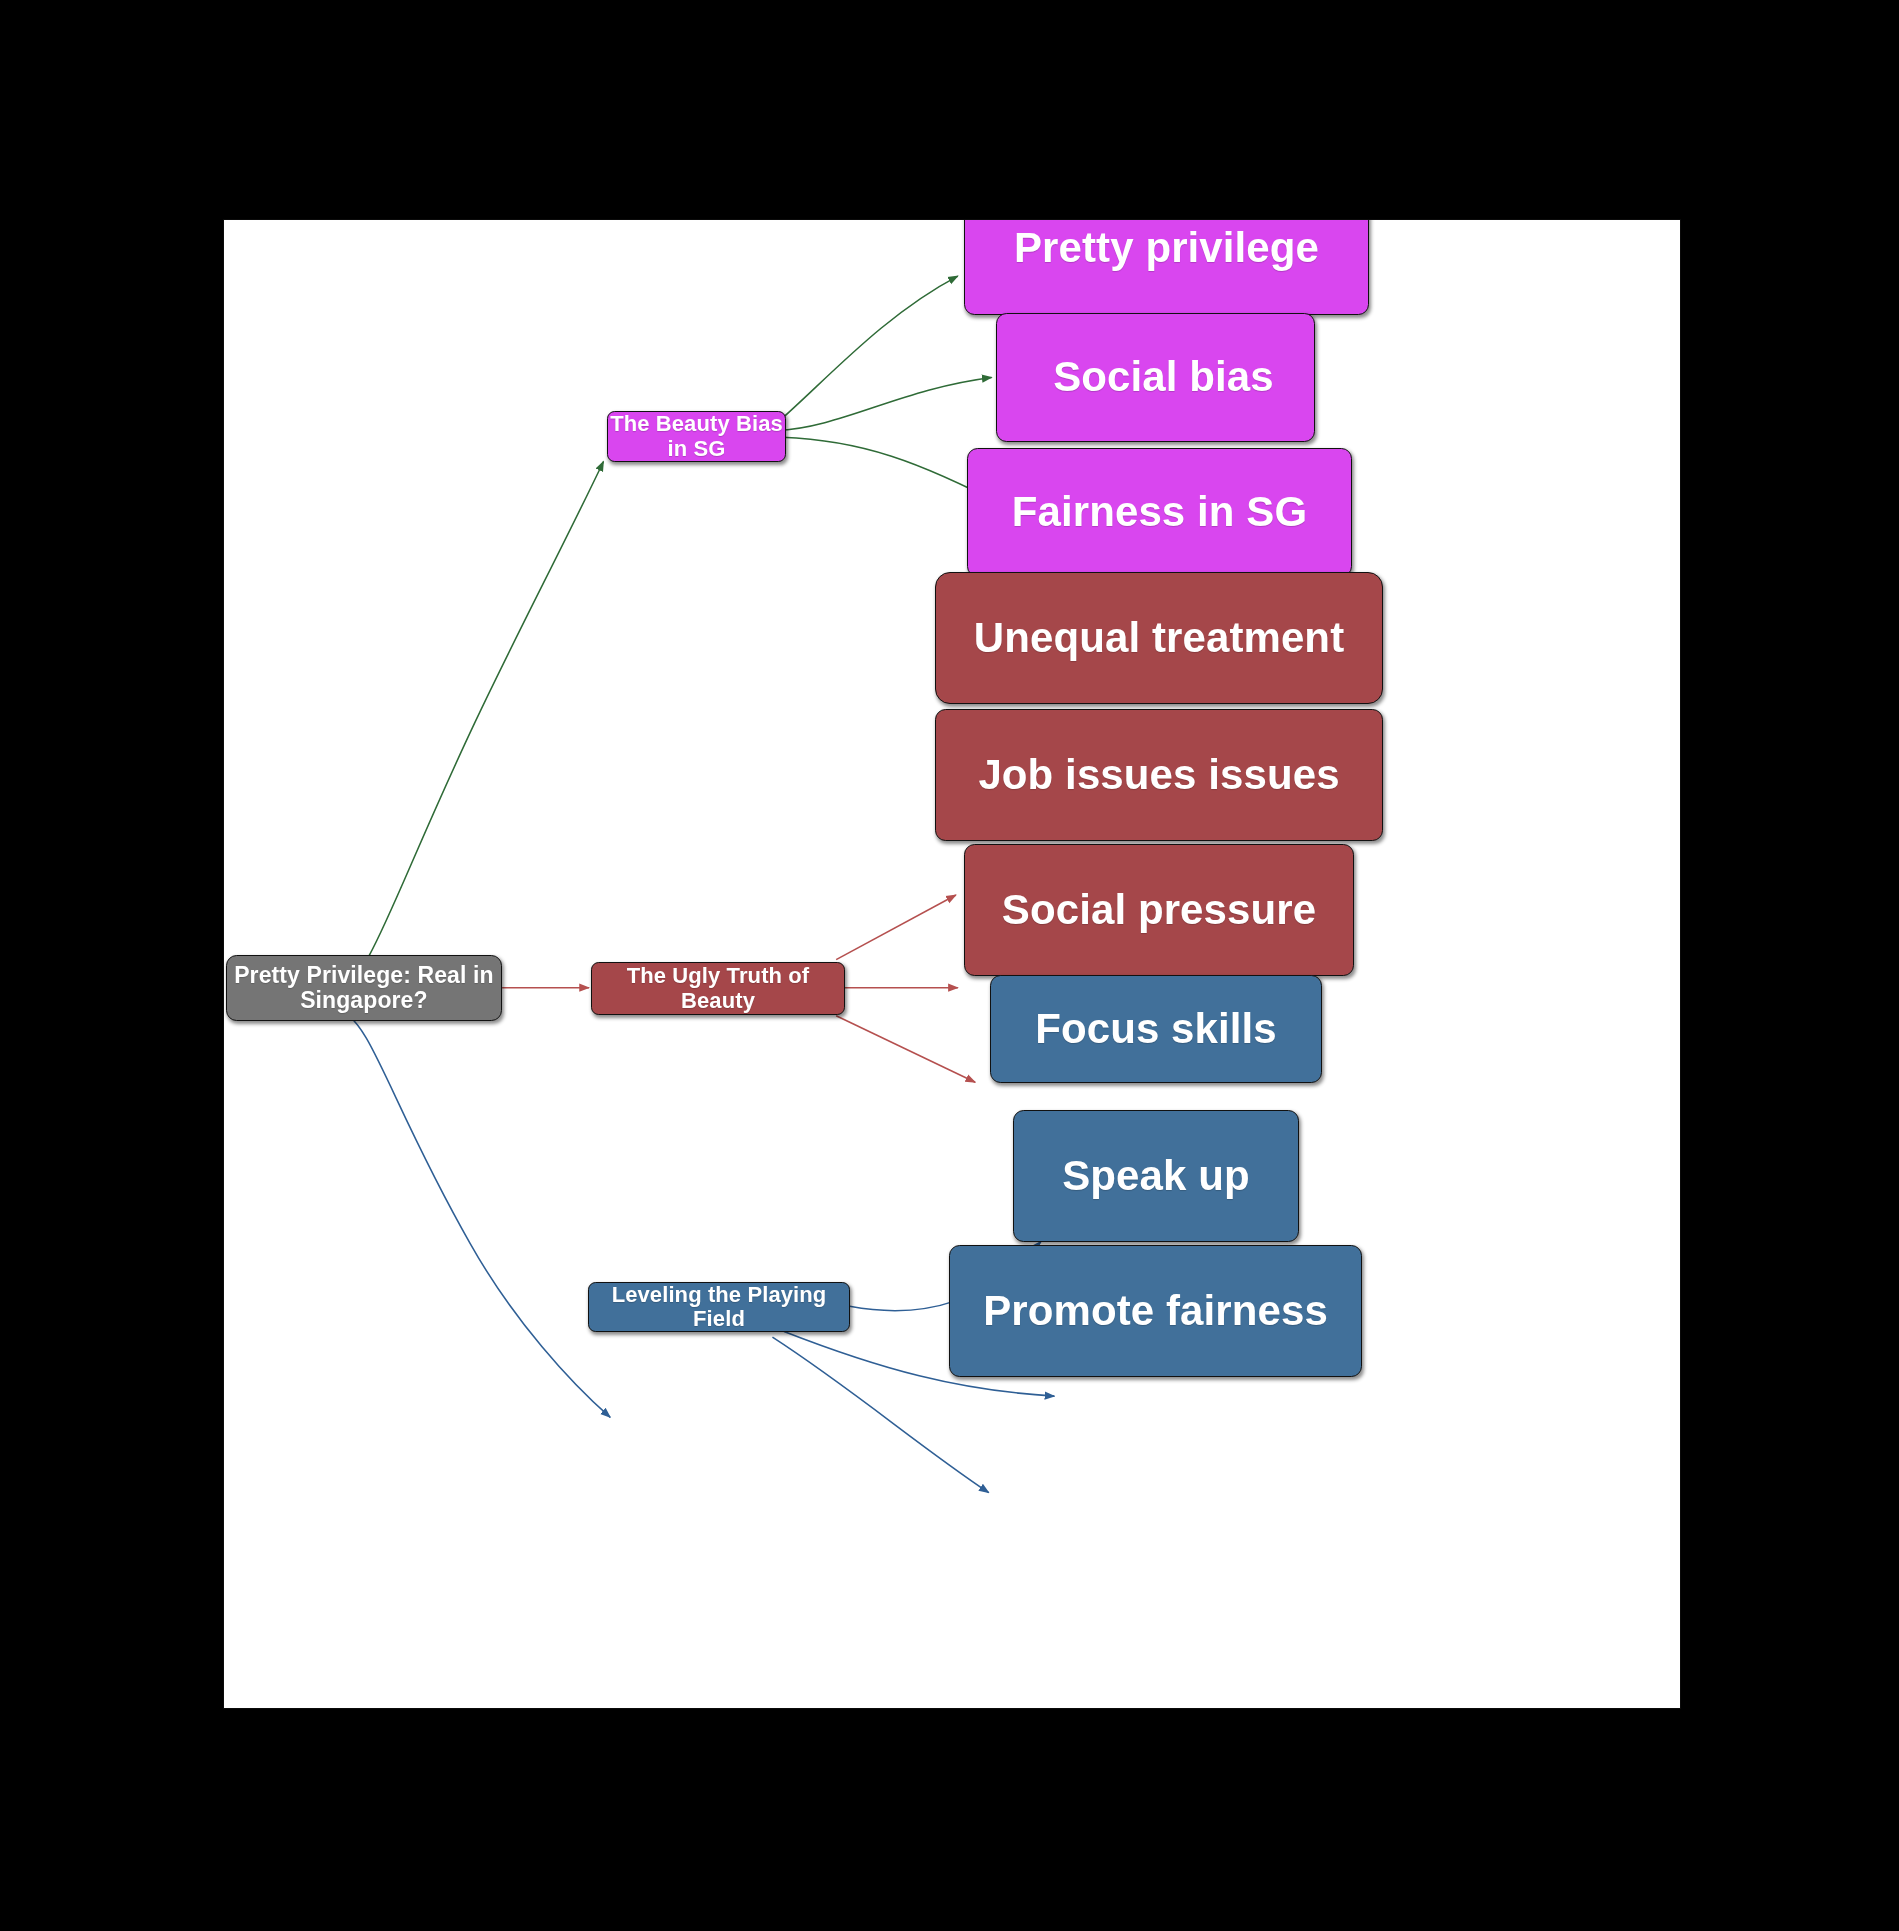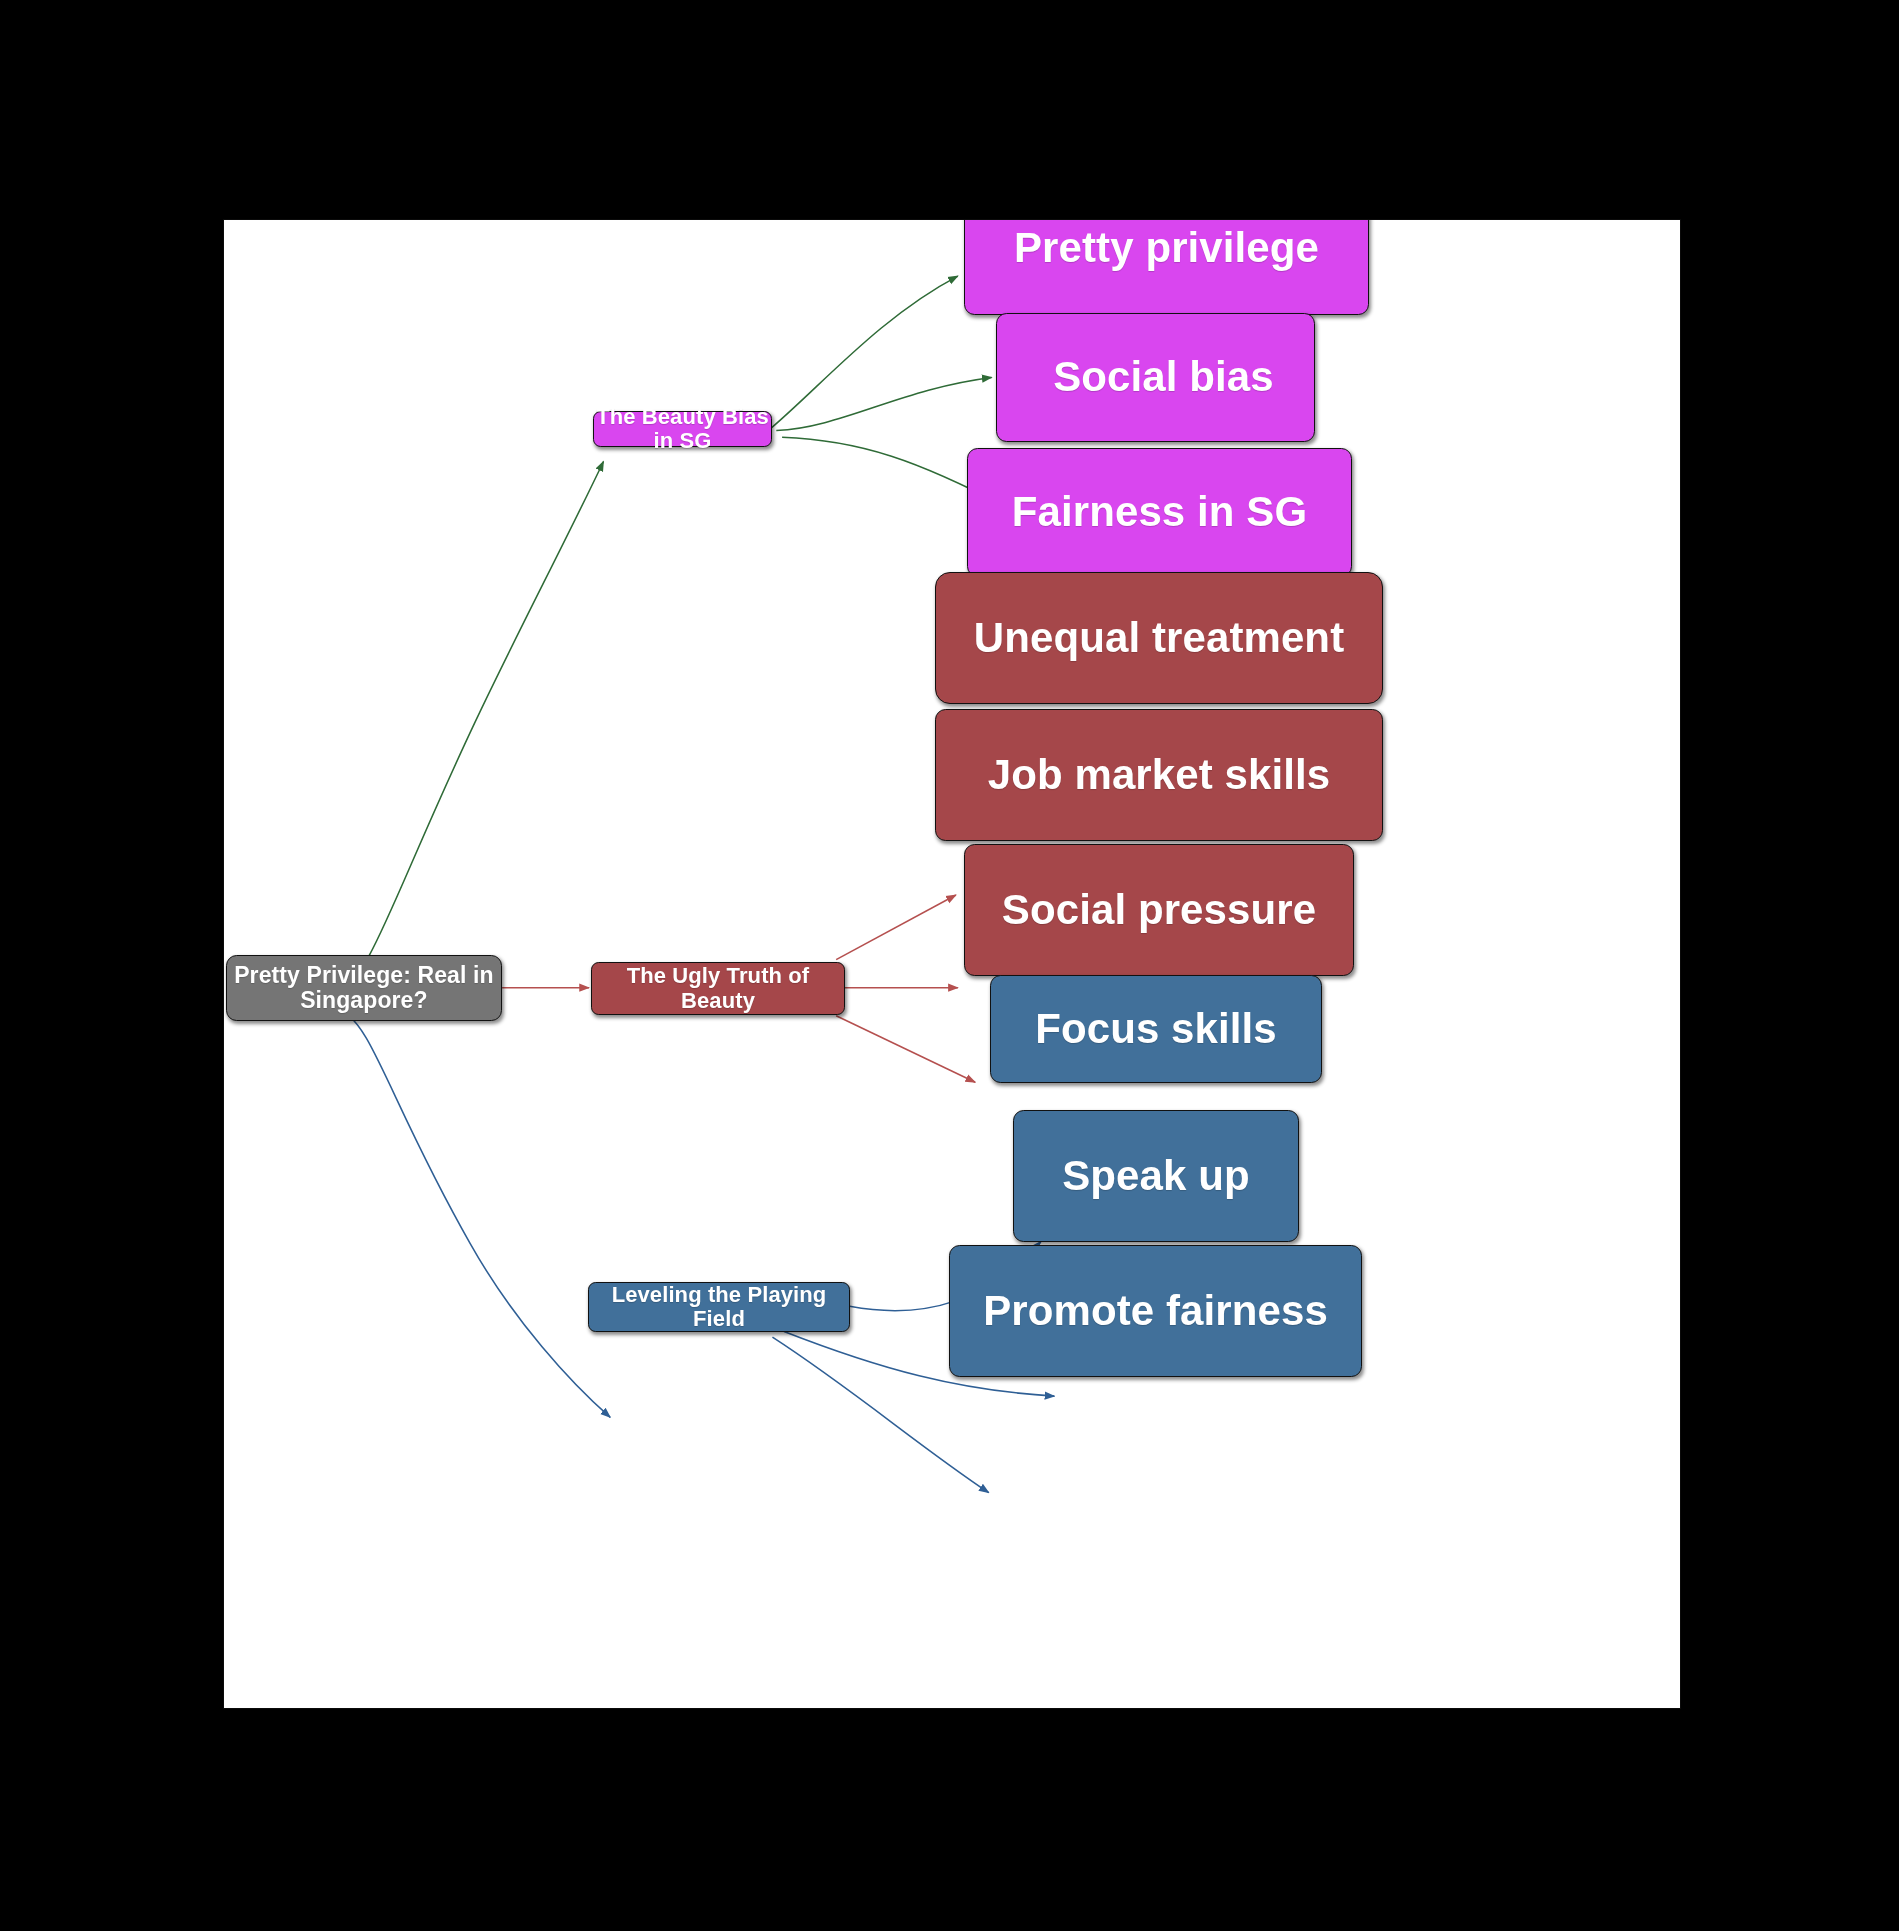--- a/index.html
+++ b/index.html
@@ -106,21 +106,21 @@
 
       <path d="M 648 1125 C 730 1140 790 1118 846 1058" fill="none" stroke="#2F5F95" stroke-width="1.6" marker-end="url(#arrow-blue)"></path>
       <path d="M 580 1151 C 680 1190 760 1212 860 1218" fill="none" stroke="#2F5F95" stroke-width="1.6" marker-end="url(#arrow-blue)"></path>
       <path d="M 568 1157 C 650 1210 720 1270 792 1318" fill="none" stroke="#2F5F95" stroke-width="1.6" marker-end="url(#arrow-blue)"></path>
     </svg>
 
     <div class="node node-root" style="left:1.9px; top:735px; width:276px; height:66px;">
       <span>Pretty Privilege: Real in Singapore?</span>
     </div>
 
-    <div class="node node-branch green" style="left:369px; top:191px; width:179px; height:36px;">
+    <div class="node node-branch green" style="left:383px; top:191px; width:179px; height:51px;">
       <span>The Beauty Bias in SG</span>
     </div>
 
     <div class="node node-branch red" style="left:367px; top:742px; width:254px; height:53px;">
       <span>The Ugly Truth of Beauty</span>
     </div>
 
     <div class="node node-branch blue" style="left:364px; top:1062px; width:262px; height:50px;">
       <span>Leveling the Playing Field</span>
     </div>
@@ -135,21 +135,21 @@
 
     <div class="node node-leaf green" style="left:743px; top:228px; width:385px; height:129px;">
       <span>Fairness in SG</span>
     </div>
 
     <div class="node node-leaf red" style="left:711px; top:352px; width:448px; height:132px;border-radius:15px;">
       <span>Unequal treatment</span>
     </div>
 
     <div class="node node-leaf red" style="left:711px; top:489px; width:448px; height:132px;">
-      <span>Job market skills</span>
+      <span>Job issues issues</span>
     </div>
 
     <div class="node node-leaf red" style="left:740px; top:624px; width:390px; height:132px;">
       <span>Social pressure</span>
     </div>
 
     <div class="node node-leaf blue" style="left:766px; top:755px; width:332px; height:108px;">
       <span>Focus skills</span>
     </div>
 

